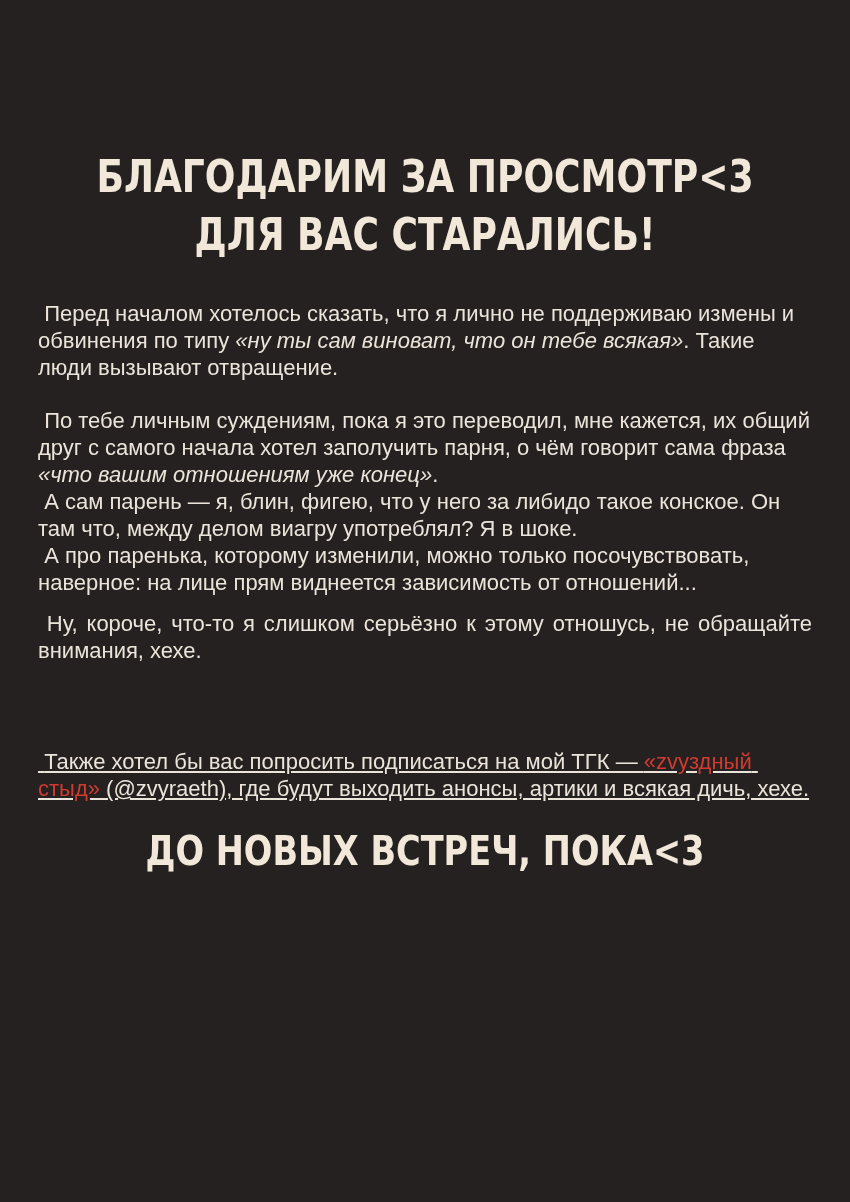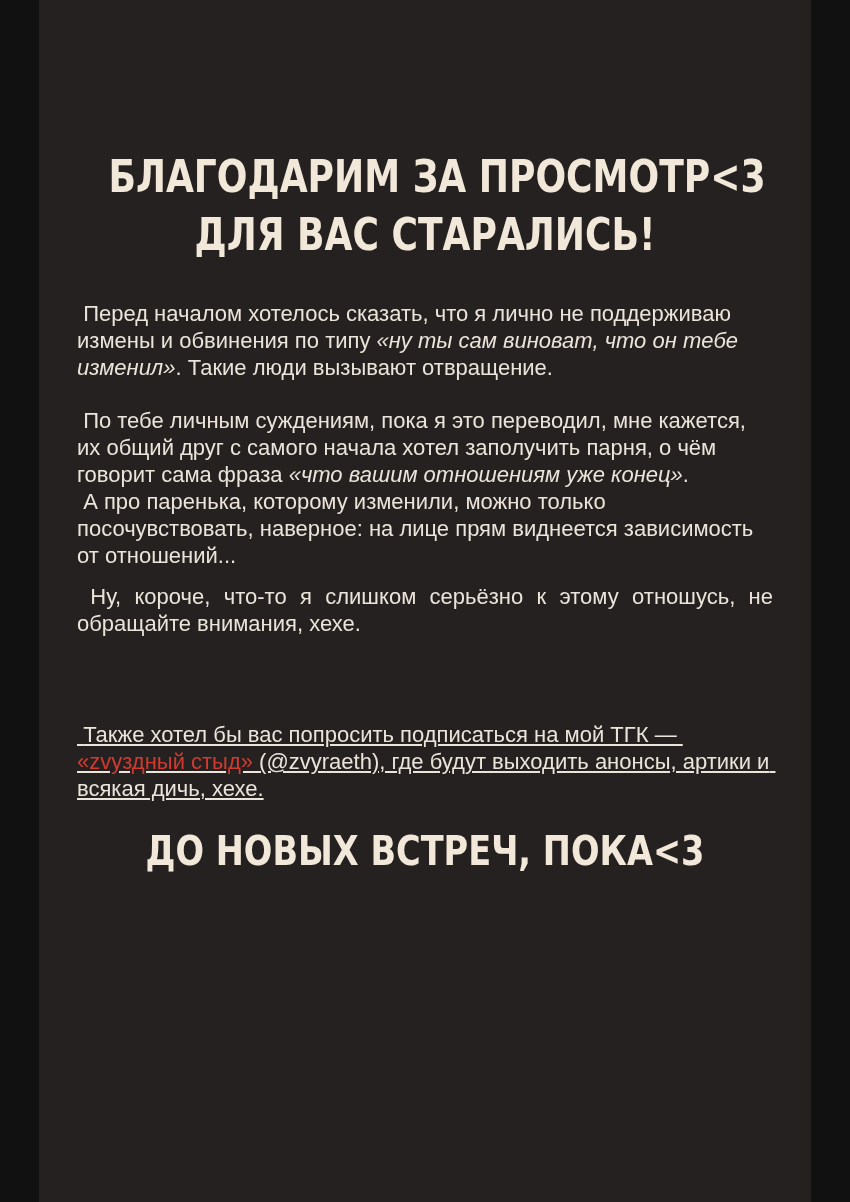--- a/index.html
+++ b/index.html
@@ -6,21 +6,21 @@
     --bg-color: #252120;
     --cream: #f2e8d9;
     --text-color: #ebe4da;
     --red-bright: #e23b2f;
     --red-link: #cf3a31;
   }
   * { margin: 0; padding: 0; box-sizing: border-box; }
   html, body { background: #111; }
   .page {
     position: relative;
-    width: 772px;
+    width: 850px;
     height: 1202px;
     margin: 0 auto;
     background: var(--bg-color);
     overflow: hidden;
     font-family: "Liberation Sans", sans-serif;
     color: var(--text-color);
   }
   
   .big-title {
     margin-top: 148px;
@@ -106,22 +106,23 @@
 
 <div class="page">
 
   <h1 class="big-title">
     <span class="title-line">БЛАГОДАРИМ ЗА ПРОСМОТР&lt;3</span>
     <span class="title-line">ДЛЯ ВАС СТАРАЛИСЬ!</span>
   </h1>
 
 
   <div class="note">
-    <p class="para para-intro"><span> Перед началом хотелось сказать, что я лично не поддерживаю измены и обвинения по типу </span><span class="seg-italic">«ну ты сам виноват, что он тебе изменил»</span><span>. Такие люди вызывают отвращение.</span></p>
+    <p class="para para-intro"><span> Перед началом хотелось сказать, что я лично не поддерживаю измены и обвинения по типу </span><span class="seg-italic">«ну ты сам виноват, что он тебе всякая»</span><span>. Такие люди вызывают отвращение.</span></p>
     <p class="para para-opinion"><span> По тебе личным суждениям, пока я это переводил, мне кажется, их общий друг с самого начала хотел заполучить парня, о чём говорит сама фраза </span><span class="seg-italic">«что вашим отношениям уже конец»</span><span>.</span></p>
+    <p class="para para-guy"><span> А сам парень — я, блин, фигею, что у него за либидо такое конское. Он там что, между делом виагру употреблял? Я в шоке.</span></p>
     <p class="para para-victim"><span> А про паренька, которому изменили, можно только посочувствовать, наверное: на лице прям виднеется зависимость от отношений...</span></p>
     <p class="para para-serious"><span> Ну, короче, что-то я слишком серьёзно к этому отношусь, не обращайте внимания, хехе.</span></p>
     <p class="para para-tgk"><span> Также хотел бы вас попросить подписаться на мой ТГК — </span><span class="seg-red">«zvуздный стыд»</span><span> (@zvyraeth), где будут выходить анонсы, артики и всякая дичь, хехе.</span></p>
   </div>
 
   <div class="footer-title">
     <span class="title-line">ДО НОВЫХ ВСТРЕЧ, ПОКА&lt;3</span>
   </div>
 
 </div>

